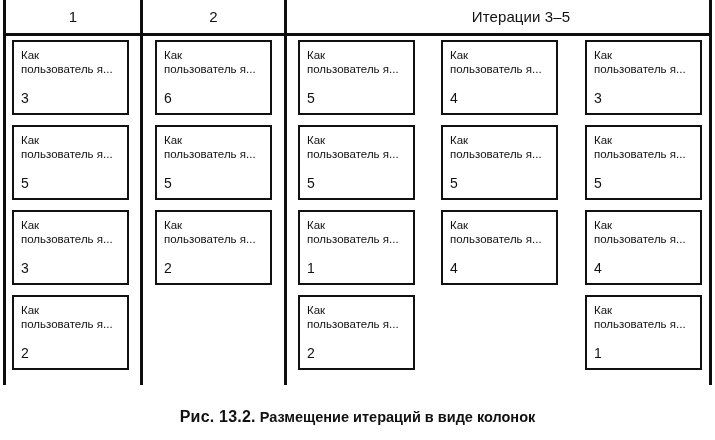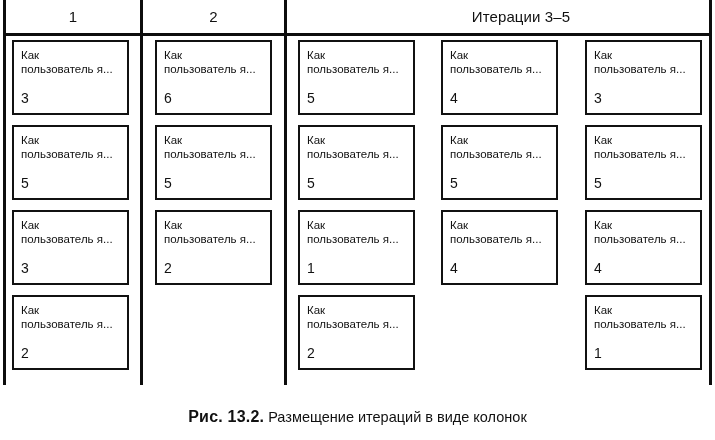--- a/index.html
+++ b/index.html
@@ -118,21 +118,21 @@
     font-size: 14.5px;
     color: #111111;
     white-space: nowrap;
   }
   .caption .cap-label {
     font-weight: bold;
     font-size: 16px;
     letter-spacing: 0.2px;
   }
   .caption .cap-text {
-    font-weight: normal;
+    font-weight: bold;
   }
 </style>
 </head>
 <body>
 
 <div id="figure">
 
   <div class="vrule v0"></div>
   <div class="vrule v1"></div>
   <div class="vrule v2"></div>

